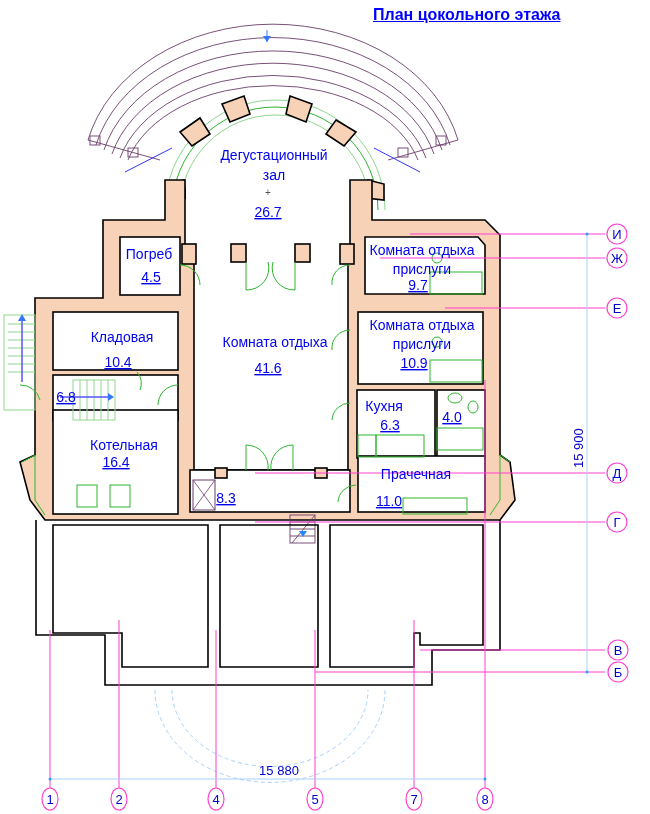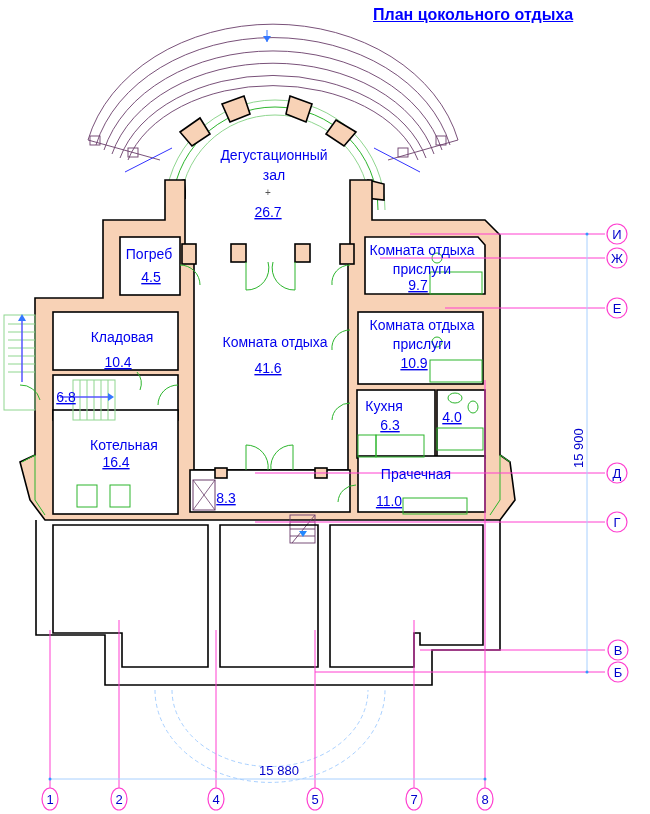--- a/index.html
+++ b/index.html
@@ -16,21 +16,21 @@
   .eqt { fill:none; stroke:#8fd68f; stroke-width:1; }
   .grid { stroke:#ff3fd0; stroke-width:1; fill:none; }
   .bubble { fill:#fff; stroke:#ff3fd0; stroke-width:1.2; }
   .dimline { stroke:#a8d0ff; stroke-width:1; fill:none; }
   .found { fill:none; stroke:#000; stroke-width:1.6; }
   .stair { fill:none; stroke:#6a3d6a; stroke-width:0.9; }
 </style>
 </head>
 <body>
 
-<div class="title">План цокольного отдыха</div>
+<div class="title">План цокольного этажа</div>
 
 <svg id="plan" width="650" height="814" viewBox="0 0 650 814" xmlns="http://www.w3.org/2000/svg">
 
   <g>
     <path class="stair" d="M 88 140 A 190 150 0 0 1 458 140"></path>
     <path class="stair" d="M 96 145 A 182 140 0 0 1 450 145"></path>
     <path class="stair" d="M 104 150 A 174 130 0 0 1 442 150"></path>
     <path class="stair" d="M 112 154 A 166 120 0 0 1 434 154"></path>
     <path class="stair" d="M 120 158 A 158 110 0 0 1 426 158"></path>
     <path class="stair" d="M 128 160 A 150 100 0 0 1 418 160"></path>

